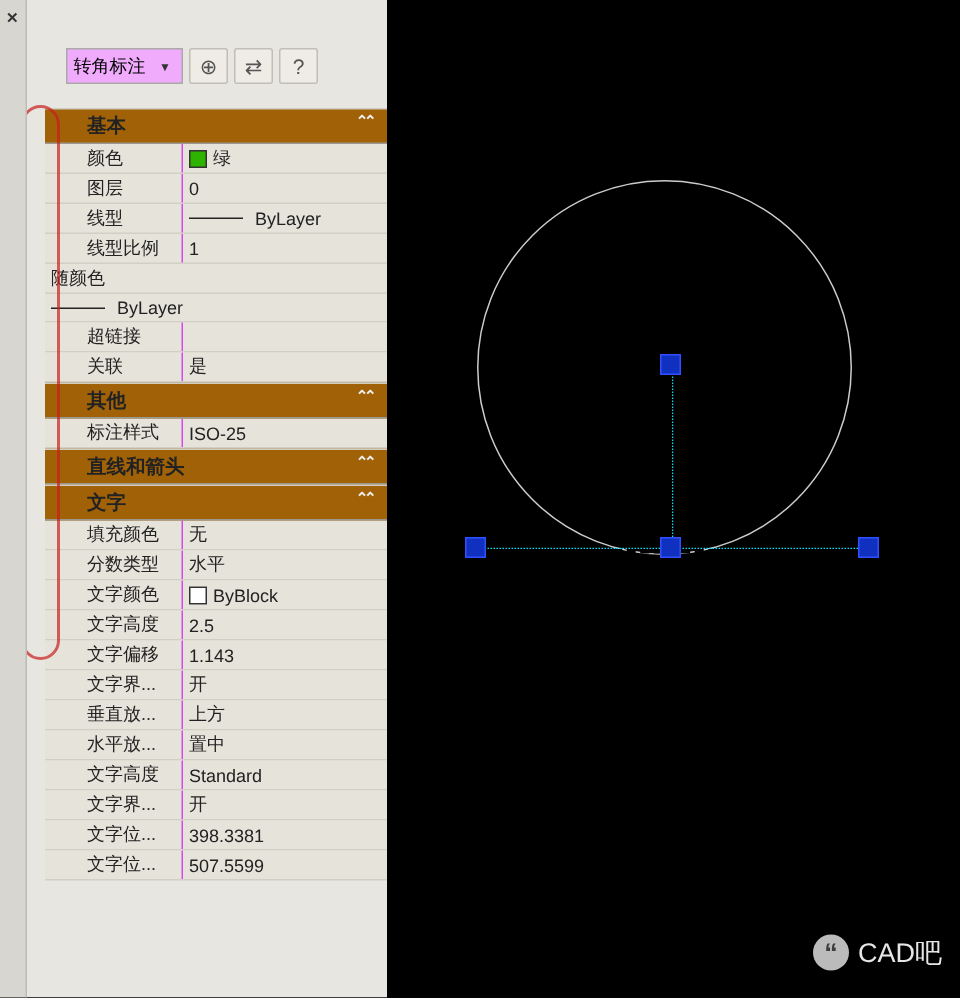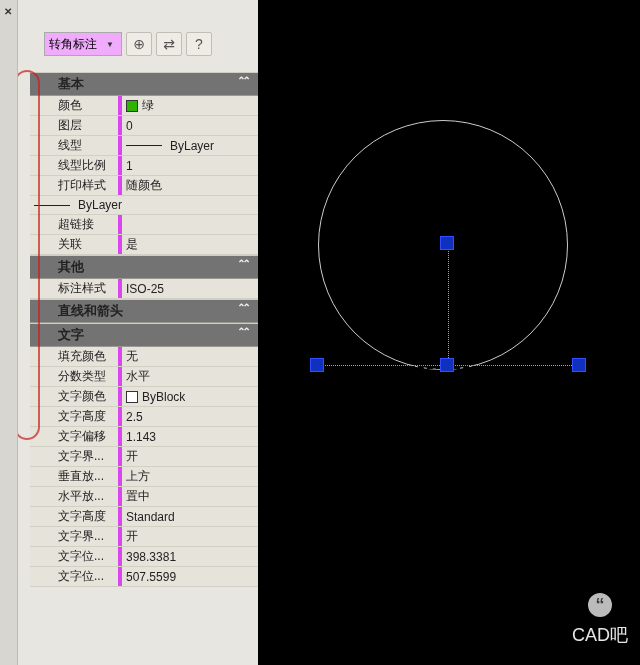--- a/index.html
+++ b/index.html
@@ -96,21 +96,21 @@
   z-index: 4;
   pointer-events: none;
 }
 .sections {
   margin-left: 30px;
   margin-top: 14px;
   height: 590px;
   overflow: hidden;
 }
 .section-header {
-  background: #737373;
+  background: #a16207;
   color: #222;
   font-weight: bold;
   font-size: 13px;
   padding: 2px 8px 2px 28px;
   position: relative;
   border-top: 1px solid #cfcdc6;
   border-bottom: 1px solid #9b998f;
   cursor: pointer;
 }
 .chevrons {
@@ -127,21 +127,21 @@
   background: #e6e3da;
   border-bottom: 1px solid #d2cfc5;
   min-height: 19px;
 }
 .prop-label {
   width: 92px;
   padding: 1px 2px 1px 28px;
   color: #222;
   white-space: nowrap;
   overflow: hidden;
-  border-right: 4px solid #d946ef;
+  border-right: 1px solid #d946ef;
 }
 .prop-value {
   flex: 1;
   padding: 1px 4px;
   color: #222;
   display: flex;
   align-items: center;
   gap: 4px;
   white-space: nowrap;
 }
@@ -201,21 +201,20 @@
 .watermark {
   position: absolute;
   right: 12px;
   bottom: 18px;
   color: #fff;
   font-size: 18px;
   display: flex;
   align-items: center;
   gap: 6px;
   opacity: 0.9;
-  flex-direction: column;
 }
 .wm-icon {
   width: 24px;
   height: 24px;
   background: #d0d0d0;
   border-radius: 50%;
   position: relative;
   display: flex;
   align-items: center;
   justify-content: center;
@@ -289,21 +288,20 @@
             <span>ByLayer</span>
           </div>
         </div>
         <div class="prop-row">
           <div class="prop-label">线型比例</div>
           <div class="prop-value">
             <span>1</span>
           </div>
         </div>
         <div class="prop-row">
-          <div class="prop-label">打印样式</div>
           <div class="prop-value">
             <span>随颜色</span>
           </div>
         </div>
         <div class="prop-row">
           <div class="prop-value">
             <span class="linetype-preview"></span>
             <span>ByLayer</span>
           </div>
         </div>

